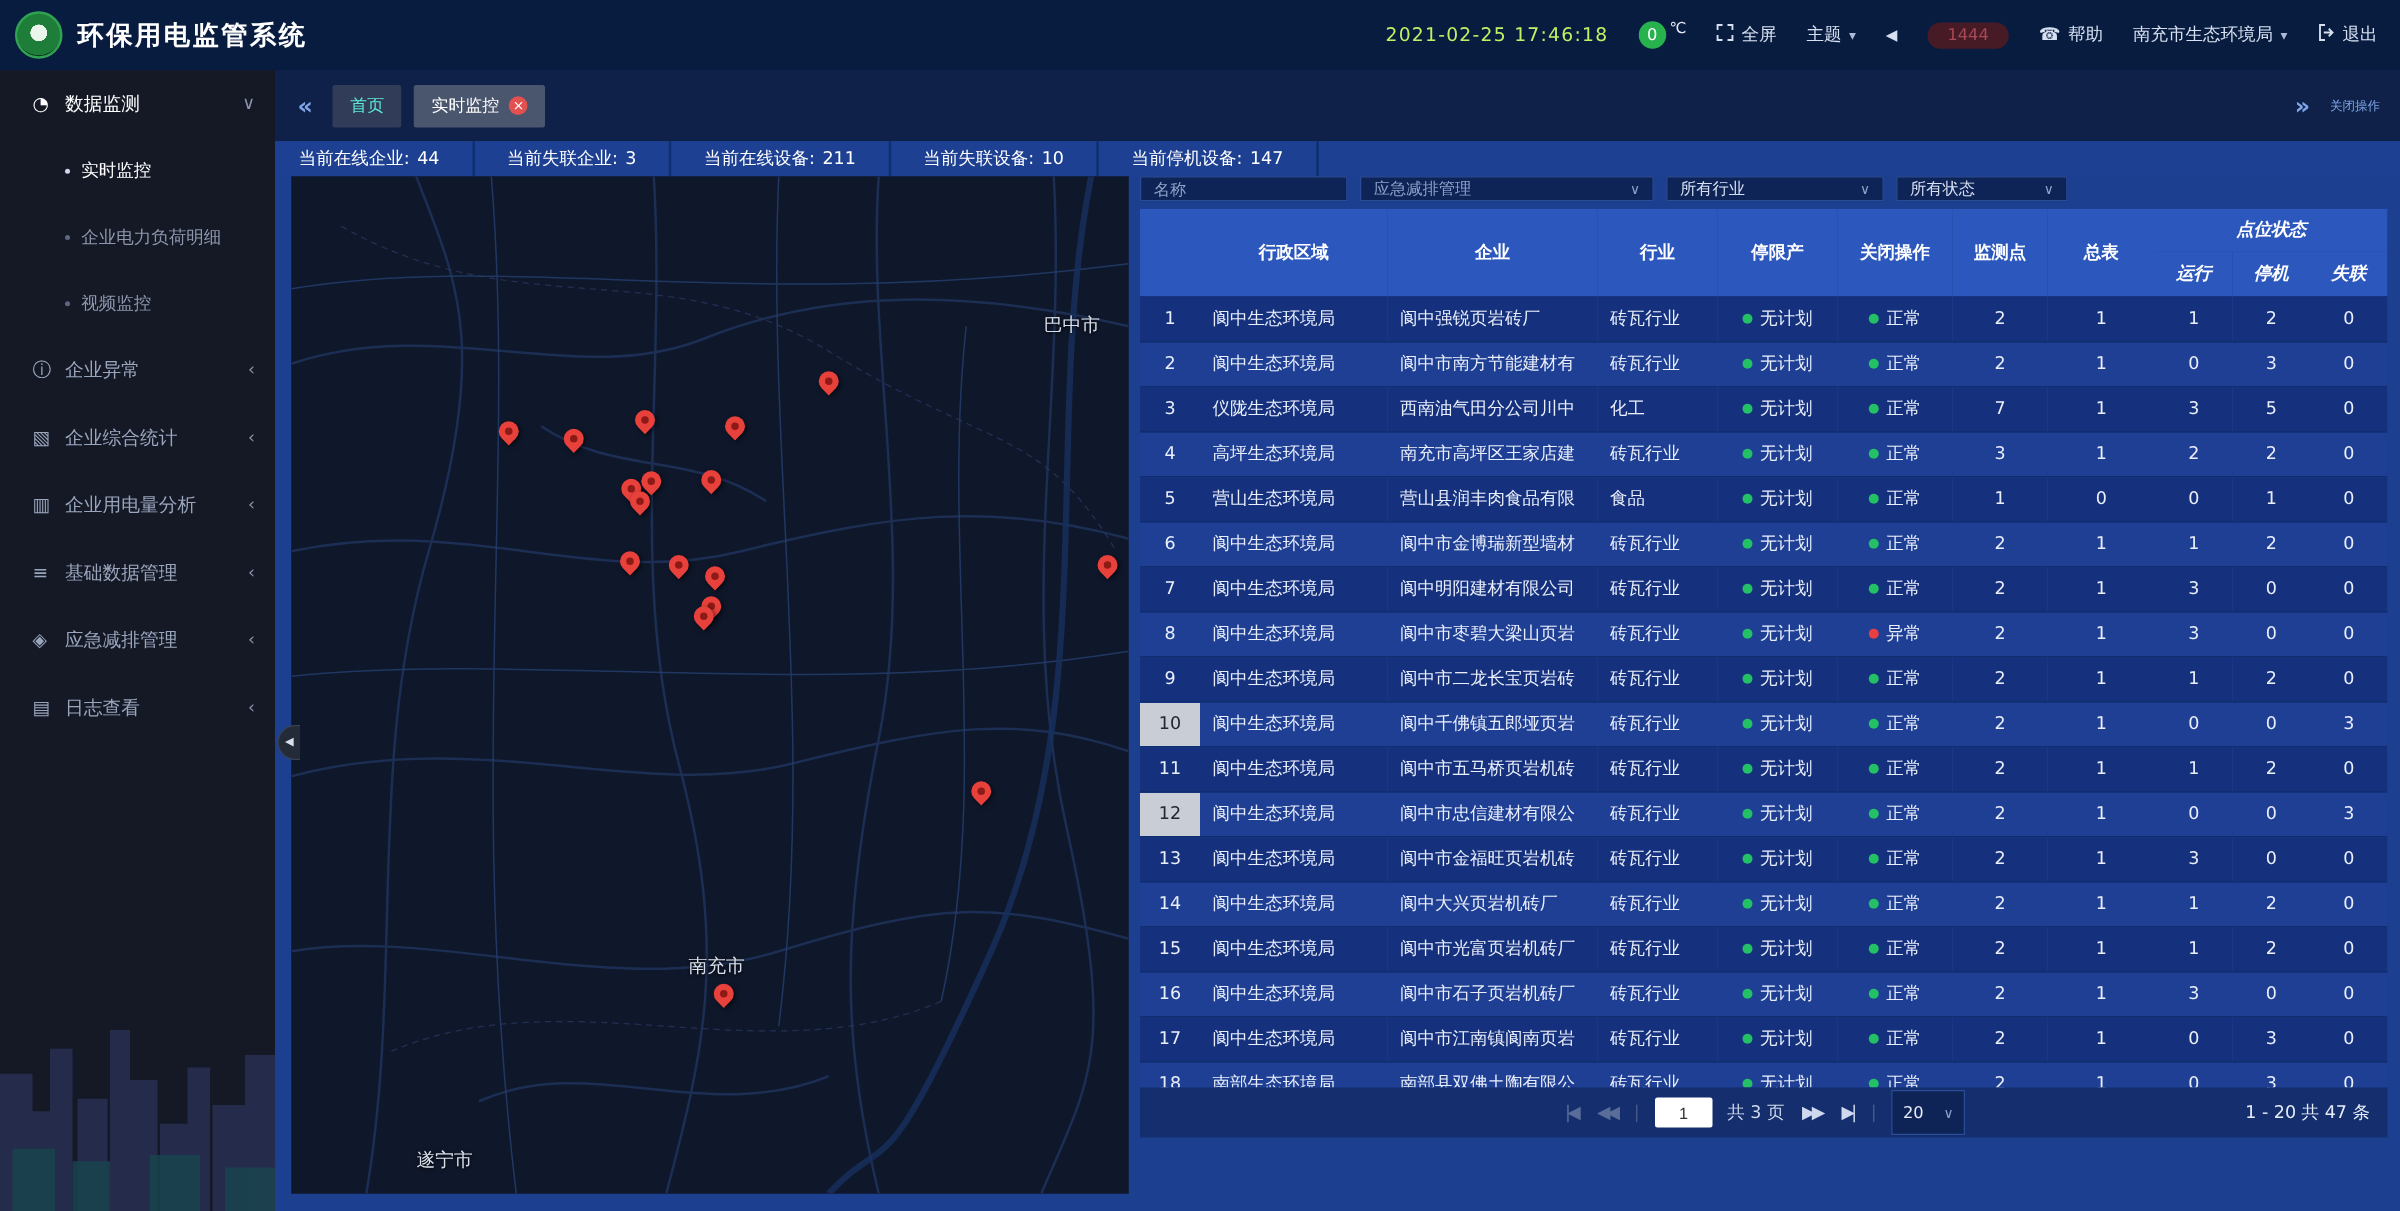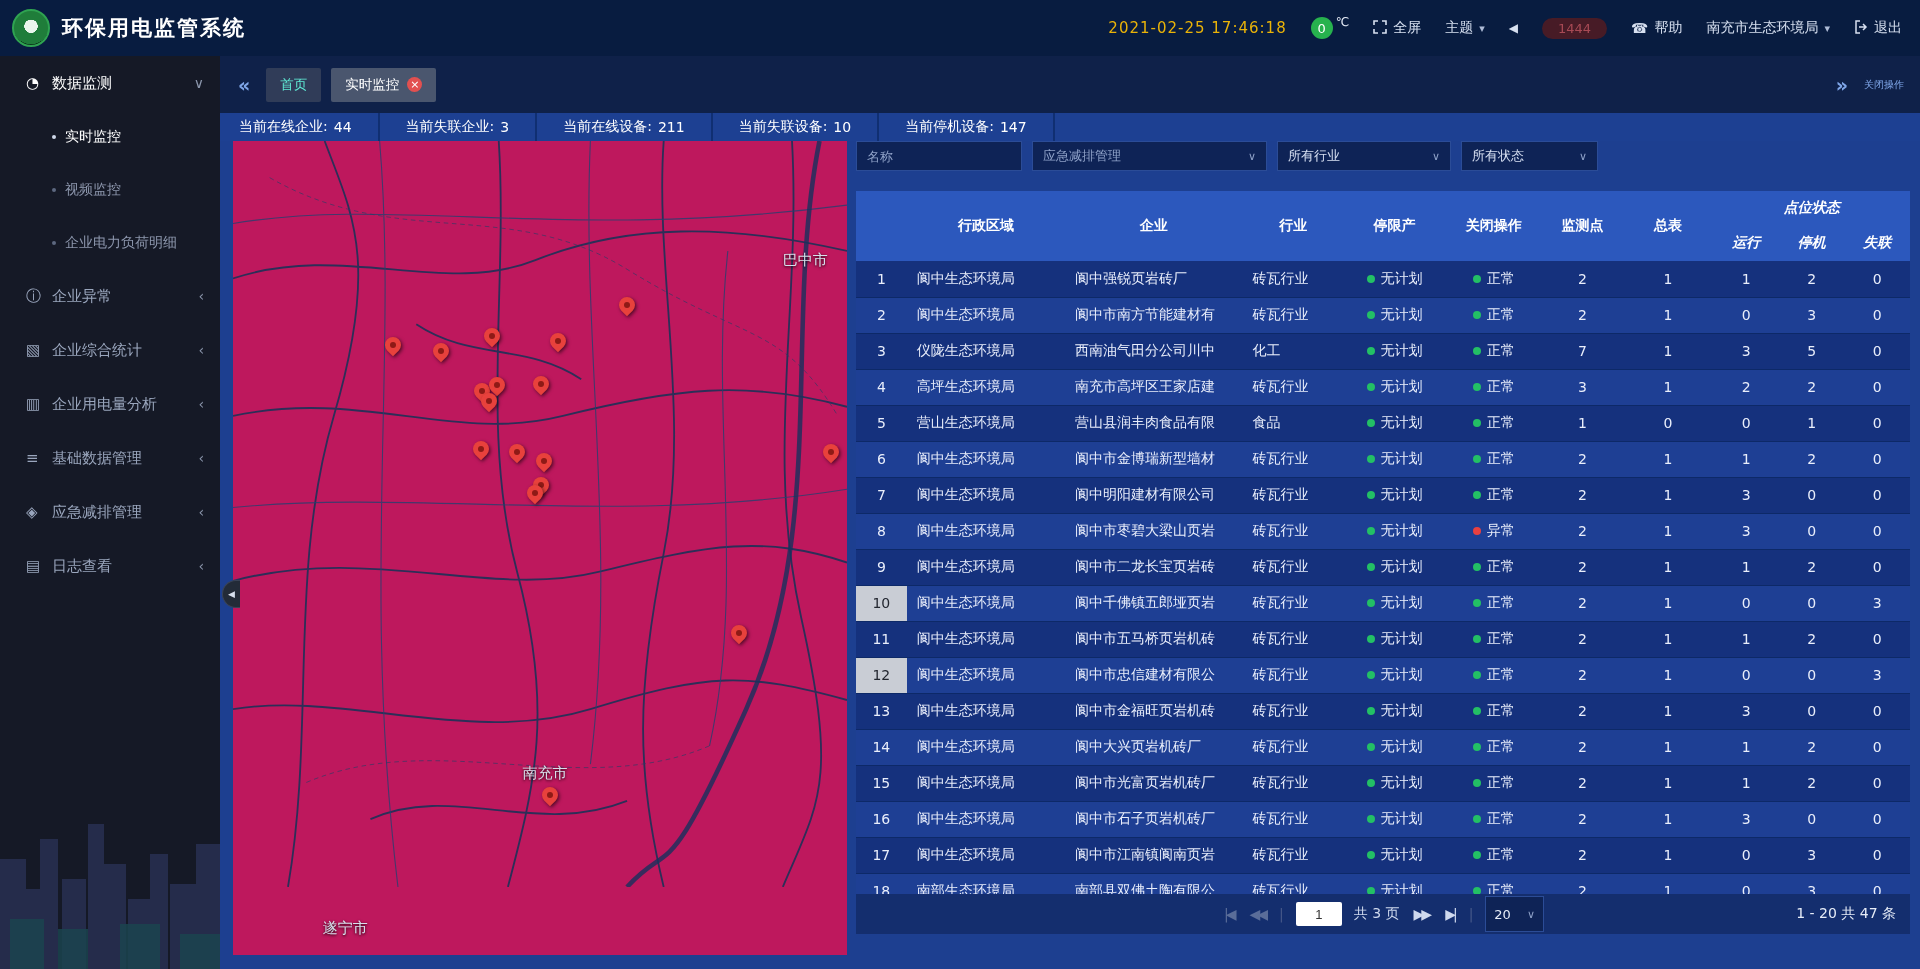--- a/index.html
+++ b/index.html
@@ -6,21 +6,21 @@
   html,body { width:1920px; height:969px; overflow:hidden; background:#0c1a38;
     font-family:"DejaVu Sans","Liberation Sans",sans-serif; }
 
   .app { width:1920px; height:969px; display:flex; flex-direction:column; position:relative; }
 
   
   .topbar { height:56px; background:#081c40; display:flex; align-items:center; padding:0 18px 0 12px; flex:0 0 auto; }
   .logo { width:38px; height:38px; border-radius:50%; border:2px solid #2fa351; background:radial-gradient(circle at 50% 45%, #eaf6ec 0 26%, #1f7d3a 27% 70%, #0d3a1d 71%); margin-right:12px; flex:0 0 auto; }
   .app-title { color:#ffffff; font-size:21px; font-weight:bold; letter-spacing:2px; }
   .topbar-right { margin-left:auto; display:flex; align-items:center; gap:24px; color:#dbe4f4; font-size:14px; }
-  .datetime { font-size:15px; color:#eab308; letter-spacing:1px; }
+  .datetime { font-size:15px; color:#bef264; letter-spacing:1px; }
   .temp { display:flex; align-items:flex-start; gap:3px; }
   .temp-badge { width:22px; height:22px; border-radius:50%; background:#27b24e; color:#fff; font-size:13px; display:flex; align-items:center; justify-content:center; }
   .temp-unit { color:#e6ecf7; font-size:12px; margin-top:-2px; }
   .hbtn { display:flex; align-items:center; gap:6px; cursor:pointer; color:#d7e0f0; white-space:nowrap; }
   .caret { font-size:11px; color:#aebbd6; }
   .notice-pill { background:#471b26; color:#a84a55; border-radius:11px; padding:3px 16px; font-size:13px; }
   .speaker { font-size:12px; color:#d7e0f0; }
 
   
   .main { flex:1; display:flex; min-height:0; position:relative; }
@@ -54,30 +54,30 @@
 
   .statsbar { height:28px; background:#1d4092; display:flex; align-items:stretch; padding-left:13px; flex:0 0 auto; }
   .stat { display:flex; align-items:center; padding:0 26px; border-right:2px solid #102f72; color:#ffffff; font-size:14px; white-space:nowrap; }
   .stat:first-child { padding-left:6px; }
   .stat .stat-value { margin-left:6px; }
 
   
   .workspace { flex:1; display:flex; gap:9px; padding:0 10px 14px 13px; min-height:0; }
 
   
-  .map-panel { width:614px; flex:0 0 auto; position:relative; background:#be185d; overflow:hidden; }
+  .map-panel { width:670px; flex:0 0 auto; position:relative; background:#0f172a; overflow:hidden; }
   .map-roads { position:absolute; inset:0; }
   .city-label { position:absolute; transform:translate(-50%,-50%); color:#d9e0ec; font-size:15px; text-shadow:0 1px 3px #000; white-space:nowrap; }
   .pin { position:absolute; width:0; height:0; cursor:pointer; }
   .pin::before { content:""; position:absolute; left:-8px; top:-21px; width:16px; height:16px; background:#e8413c; border-radius:50% 50% 50% 0; transform:rotate(-45deg); box-shadow:0 2px 4px rgba(0,0,0,.6); }
   .pin::after { content:""; position:absolute; left:-3px; top:-16px; width:6px; height:6px; border-radius:50%; background:#8e1a16; }
 
   
   .table-panel { flex:1; display:flex; flex-direction:column; min-width:0; }
-  .filters { display:flex; gap:10px; height:30px; margin-bottom:20px; flex:0 0 auto; }
+  .filters { display:flex; gap:10px; height:20px; margin-bottom:6px; flex:0 0 auto; }
   .f-box { background:#0e2356; border:1px solid #2b4c97; display:flex; align-items:center; padding:0 10px; font-size:13px; color:#d7e0f2; }
   input.f-box { color:#cdd8ee; }
   input.f-box::placeholder { color:#8fa2c8; }
   .f-select { justify-content:space-between; cursor:pointer; }
   .f-select .ph { color:#8fa2c8; }
   .f-chev { color:#8fa2c8; font-size:11px; margin-left:10px; }
 
   .table-wrap { height:703px; overflow:hidden; flex:0 0 auto; }
   table { width:100%; border-collapse:collapse; table-layout:fixed; }
   thead th { background:#2c58bd; color:#ffffff; font-size:14px; font-weight:bold; border:none; }
@@ -155,25 +155,25 @@
               <span class="mi">◔</span>
               <span class="lbl">数据监测</span>
               <span class="chev">∨</span>
             </div>
             <div class="menu-sub-item active">
               <span class="bullet"></span>
               <span>实时监控</span>
             </div>
             <div class="menu-sub-item">
               <span class="bullet"></span>
-              <span>视频监控</span>
+              <span>企业电力负荷明细</span>
             </div>
             <div class="menu-sub-item">
               <span class="bullet"></span>
-              <span>企业电力负荷明细</span>
+              <span>视频监控</span>
             </div>
           </div>
           <div class="menu-section">
             <div class="menu-head">
               <span class="mi">ⓘ</span>
               <span class="lbl">企业异常</span>
               <span class="chev">‹</span>
             </div>
           </div>
           <div class="menu-section">

